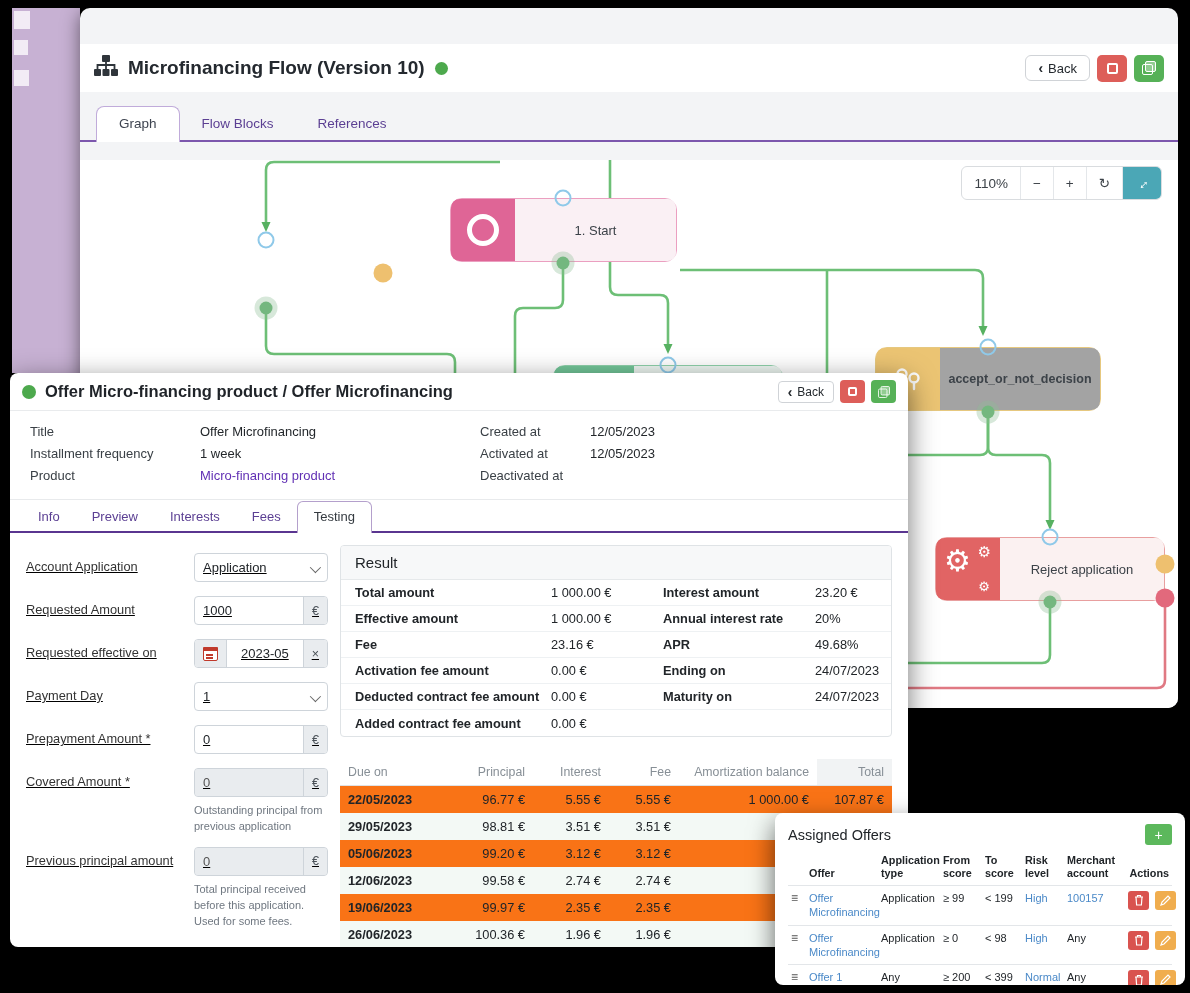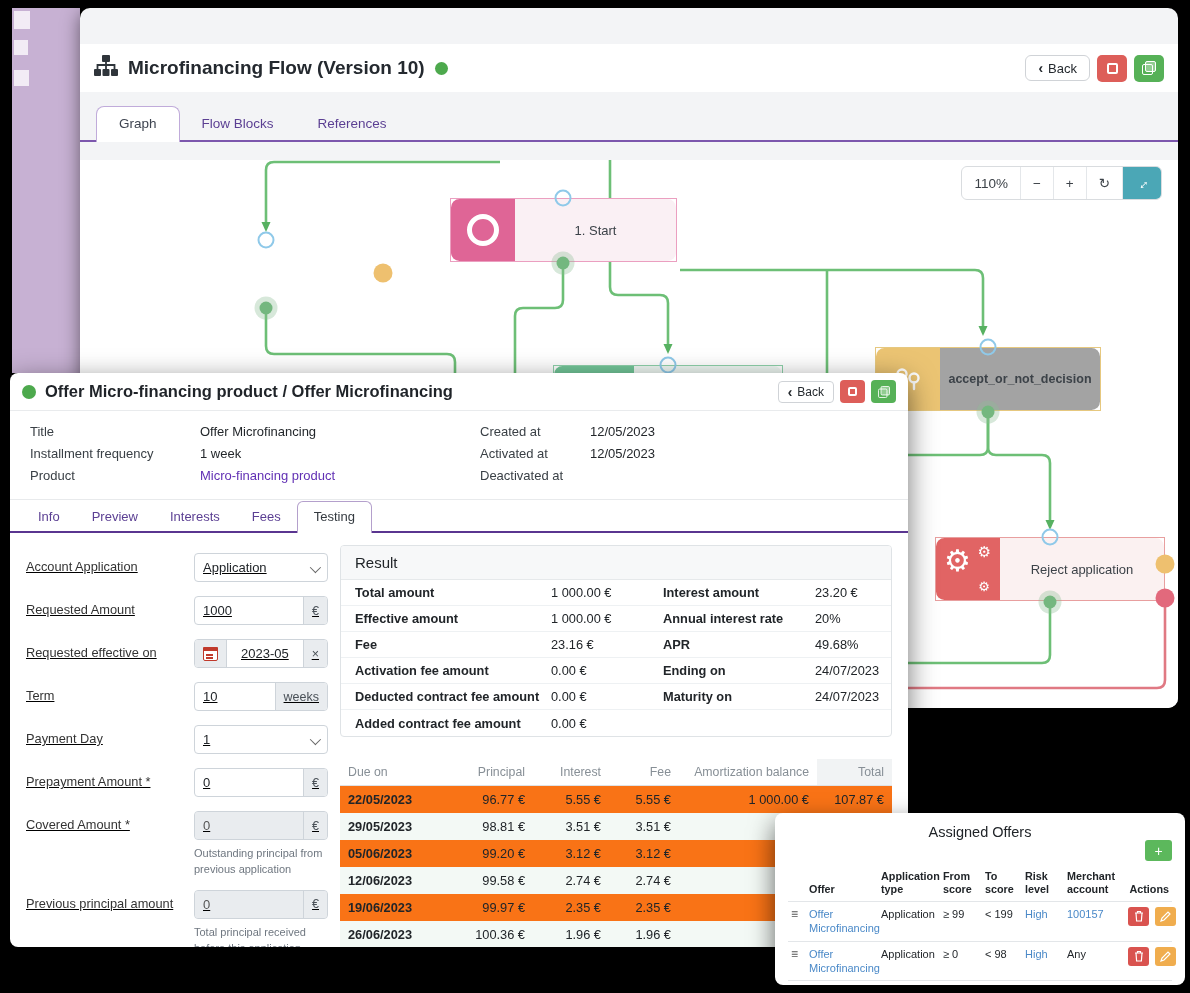--- a/index.html
+++ b/index.html
@@ -46,21 +46,21 @@
 
   
   .graph { position:absolute; left:0; top:152px; right:0; bottom:0; background:#fff; overflow:hidden; }
   .graph svg.wires { position:absolute; inset:0; }
   .zoombar { position:absolute; top:6px; right:16px; height:34px; display:flex; background:#fff; border:1px solid #d9dcdf; border-radius:6px; overflow:hidden; align-items:stretch; z-index:6; }
   .zoombar .seg { display:flex; align-items:center; justify-content:center; font-size:13.5px; color:#3c4248; padding:0 12px; border-right:1px solid #e4e7ea; cursor:pointer; }
   .zoombar .seg.lvl { cursor:default; }
   .zoombar .seg.teal { background:#4ba7b6; color:#fff; border-right:none; }
   .expand-icon { display:inline-block; transform:rotate(-45deg); font-size:14px; }
 
-  .node { position:absolute; display:flex; align-items:stretch; border-radius:0; background:#fff; cursor:pointer; z-index:3;text-align:center; }
+  .node { position:absolute; display:flex; align-items:stretch; border-radius:12px; background:#fff; cursor:pointer; z-index:3;text-align:center; }
   .node .nbody { flex:1; display:flex; align-items:center; justify-content:center; font-size:13px; color:#3c4248; }
   .node .nicon { width:64px; display:flex; align-items:center; justify-content:center; border-radius:8.5px 0 0 8.5px; }
   .node-loan   { left:70px;  top:80px;  width:233px; height:66px; border:1.5px solid #b98fd9; }
   .node-loan   .nicon { background:#a65fd5; flex-direction:column; gap:4px; align-items:flex-start; padding-left:14px; }
   .node-loan   .nbody { background:#f4f0f9; border-radius:0 8.5px 8.5px 0; }
   .node-loan .bar { display:block; height:4px; background:#fff; border-radius:2px; }
   .node-start  { left:370px; top:38px;  width:227px; height:64px; border:1.5px solid #eb9fc0; }
   .node-start  .nicon { background:#df6596; }
   .node-start  .nbody { background:#faf0f4; border-radius:0 8.5px 8.5px 0; }
   .ring { width:32px; height:32px; border:5px solid #fff; border-radius:50%; }
@@ -140,21 +140,21 @@
   .sched th:first-child { text-align:left; }
   .sched th.totcol { background:#f1f3f4; }
   .sched td { padding:6px 8px; text-align:right; color:#212529; height:26px; }
   .sched td:first-child { text-align:left; font-weight:bold; }
   .sched tr.odd  td { background:#f97316;margin-top:28px; }
   .sched tr.even td { background:#f3f9f5; }
   .sched td.totcol { background:rgba(0,0,0,.045); }
 
   
   .offers-panel { position:absolute; left:775px; top:813px; width:410px; height:172px; background:#fff; border-radius:8px; z-index:9; box-shadow:0 10px 26px rgba(0,0,0,.6); padding:11px 13px; overflow:hidden; }
-  .op-head { display:flex; align-items:center;flex-direction:column; }
+  .op-head { display:flex; align-items:center; }
   .op-title { font-size:14.5px; color:#212529; }
   .btn-add { margin-left:auto; width:27px; height:21px; background:#5cb85c; color:#fff; border:none; border-radius:3px; font-size:14px; line-height:1; cursor:pointer; }
   .op-table { width:100%; border-collapse:collapse; table-layout:fixed; font-size:11px; margin-top:7px; }
   .op-table col.o0{width:18px;} .op-table col.o1{width:72px;} .op-table col.o2{width:62px;}
   .op-table col.o3{width:42px;} .op-table col.o4{width:40px;} .op-table col.o5{width:42px;}
   .op-table col.o6{width:58px;} .op-table col.o7{width:50px;}
   .op-table th { font-size:10.8px; color:#212529; text-align:left; vertical-align:bottom; padding:2px 3px 4px; line-height:1.25; }
   .op-table th.acts { text-align:right; }
   .op-table td { border-top:1px solid #e3e6e9; padding:5px 3px; vertical-align:top; color:#23272b; line-height:1.3; }
   .blue-link { color:#4a89c8; cursor:pointer; }
@@ -356,27 +356,20 @@
       </div>
       <div class="frow">
         <span class="flabel">Requested effective on</span>
         <div class="ctrl">
           <span class="addon lead">
               <span class="cal-icon"></span>
             </span>
           <input style="text-align: center;" value="2023-05">
           <span class="addon">×</span>
         </div>
-      </div>
-      <div class="frow">
-        <span class="flabel">Term</span>
-        <div class="ctrl">
-            <input value="10" style="">
-            <span class="addon">weeks</span>
-          </div>
       </div>
       <div class="frow">
         <span class="flabel">Payment Day</span>
         <div class="ctrl select">1</div>
       </div>
       <div class="frow">
         <span class="flabel">Prepayment Amount *</span>
         <div class="ctrl">
             <input value="0" style="">
             <span class="addon">€</span>

